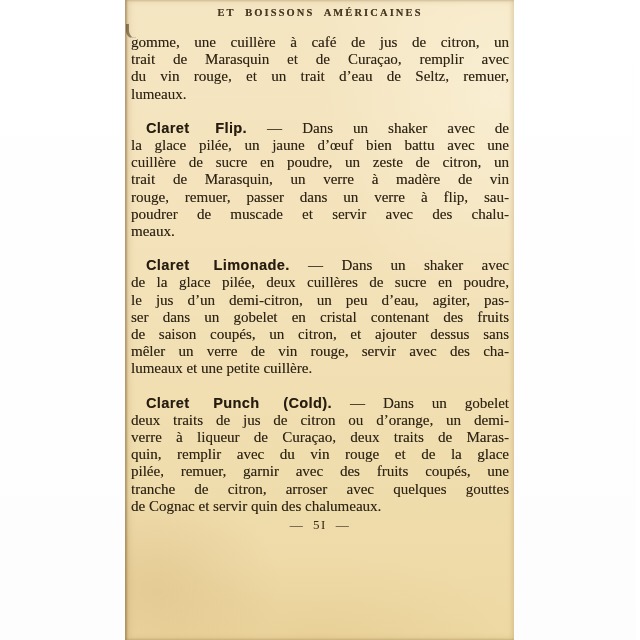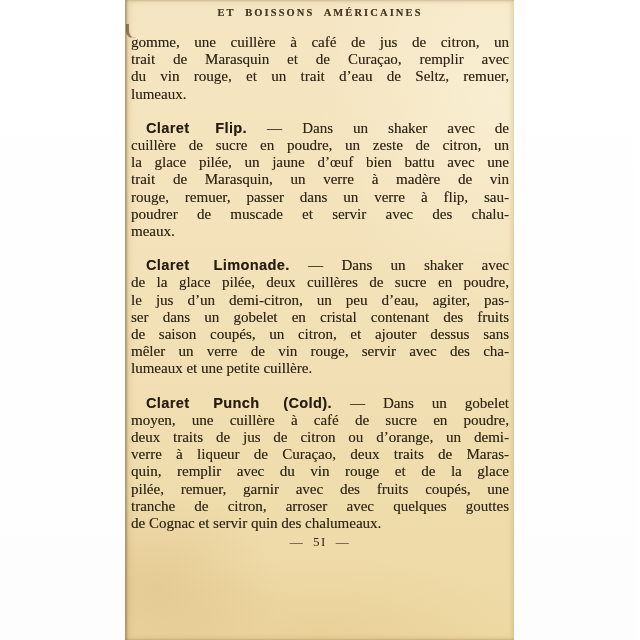--- a/index.html
+++ b/index.html
@@ -104,39 +104,38 @@
       <div class="running-header">ET BOISSONS AMÉRICAINES</div>
       <div class="text-block">
           <div class="paragraph">
             <div class="line">gomme, une cuillère à café de jus de citron, un</div>
             <div class="line">trait de Marasquin et de Curaçao, remplir avec</div>
             <div class="line">du vin rouge, et un trait d’eau de Seltz, remuer,</div>
             <div class="line last">lumeaux.</div>
           </div>
           <div class="paragraph">
             <div class="line indent"><span class="recipe-heading">Claret Flip.</span> — Dans un shaker avec de</div>
+            <div class="line">la glace pilée, un jaune d’œuf bien battu avec une</div>
             <div class="line">cuillère de sucre en poudre, un zeste de citron, un</div>
-            <div class="line">la glace pilée, un jaune d’œuf bien battu avec une</div>
             <div class="line">trait de Marasquin, un verre à madère de vin</div>
             <div class="line">rouge, remuer, passer dans un verre à flip, sau-</div>
             <div class="line">poudrer de muscade et servir avec des chalu-</div>
             <div class="line last">meaux.</div>
           </div>
           <div class="paragraph">
             <div class="line indent"><span class="recipe-heading">Claret Limonade.</span> — Dans un shaker avec</div>
             <div class="line">de la glace pilée, deux cuillères de sucre en poudre,</div>
             <div class="line">le jus d’un demi-citron, un peu d’eau, agiter, pas-</div>
             <div class="line">ser dans un gobelet en cristal contenant des fruits</div>
             <div class="line">de saison coupés, un citron, et ajouter dessus sans</div>
             <div class="line">mêler un verre de vin rouge, servir avec des cha-</div>
             <div class="line last">lumeaux et une petite cuillère.</div>
           </div>
           <div class="paragraph">
             <div class="line indent"><span class="recipe-heading">Claret Punch (Cold).</span> — Dans un gobelet</div>
-            <div class="line">moyen, une cuillère à café de sucre en poudre,</div>
             <div class="line">deux traits de jus de citron ou d’orange, un demi-</div>
             <div class="line">verre à liqueur de Curaçao, deux traits de Maras-</div>
             <div class="line">quin, remplir avec du vin rouge et de la glace</div>
             <div class="line">pilée, remuer, garnir avec des fruits coupés, une</div>
             <div class="line">tranche de citron, arroser avec quelques gouttes</div>
             <div class="line last">de Cognac et servir quin des chalumeaux.</div>
           </div>
         </div>
       <div class="page-footer">— 5I —</div>
     </div>

